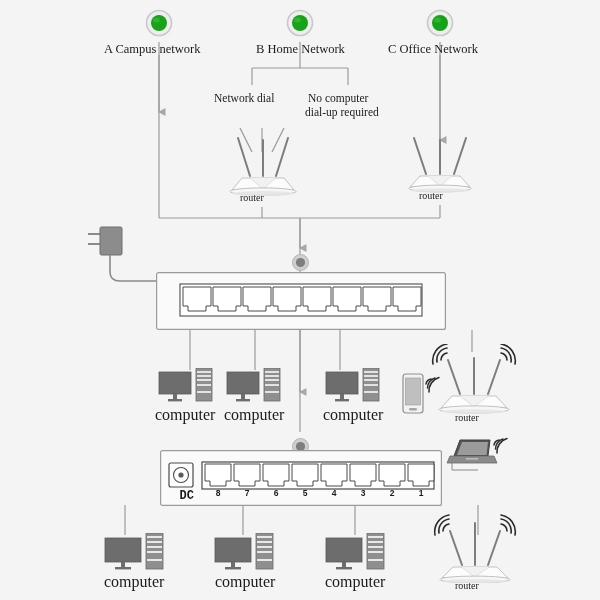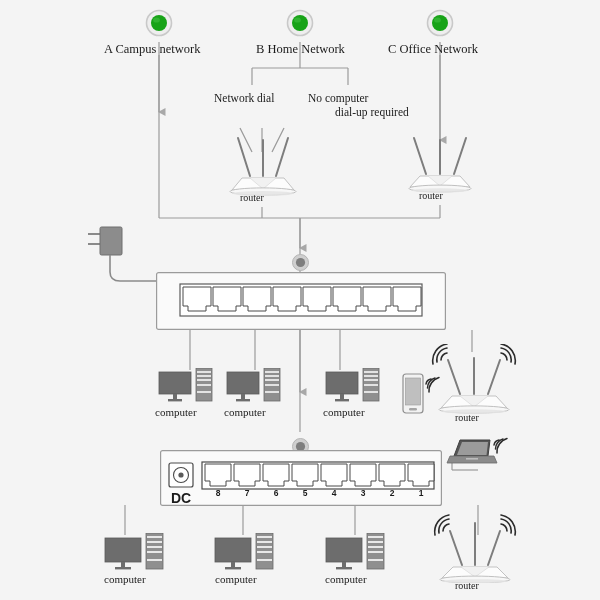--- a/index.html
+++ b/index.html
@@ -19,23 +19,23 @@
     position:absolute;
     color:#1b1b1b;
     font-family:"Liberation Serif", serif;
     white-space:nowrap;
     line-height:1.15;
     -webkit-font-smoothing:antialiased;
   }
   .net-label{font-size:12.5px;}
   .dial-label{font-size:11.5px;text-align:center;}
   .router-label{font-size:10px;}
-  .computer-label{font-size:11px;}
+  .computer-label{font-size:16px;}
   .port-num{font-size:8.5px;font-family:"Liberation Sans", sans-serif;font-weight:bold;text-align:center;width:14px;}
-  .dc-label{font-size:14px;font-family:Liberation Sans, sans-serif;font-weight:bold;text-align:center;width:26px;}
+  .dc-label{font-size:12px;font-family:Liberation Mono, monospace;font-weight:bold;text-align:right;width:26px;}
   svg{display:block;}
   .node{position:absolute;}
 </style>
 </head>
 <body>
 
 <div id="canvas">
 
   <svg width="600" height="600" style="position:absolute;left:0;top:0;">
     <defs>
@@ -114,21 +114,21 @@
     <svg width="28" height="28" viewBox="0 0 28 28">
       <circle cx="14" cy="14" r="12.5" fill="#eeeeee" stroke="#c9c9c9" stroke-width="1.6"></circle>
       <circle cx="14" cy="14" r="8" fill="#17a317"></circle>
       <ellipse cx="11.5" cy="11" rx="3.4" ry="2.6" fill="#45c145" opacity="0.55"></ellipse>
     </svg>
   </div>
   <div class="lbl net-label" style="left:388px;top:42px;">C Office Network</div>
 
   <div class="lbl dial-label" style="left:214px;top:92px;">Network dial</div>
   <div class="lbl dial-label" style="left:308px;top:92px;">No computer</div>
-  <div class="lbl dial-label" style="left:305px;top:106px;margin-left:30px;">dial-up required</div>
+  <div class="lbl dial-label" style="left:305px;top:106px;">dial-up required</div>
 
   <div class="node" style="left:220px;top:134px;">
     <svg width="86" height="66" viewBox="0 0 86 66">
 
       <g stroke="#7d7d7d" stroke-width="2" fill="none" stroke-linecap="round">
         <line x1="18" y1="4" x2="30" y2="42"></line>
         <line x1="43" y1="6" x2="43" y2="42"></line>
         <line x1="68" y1="4" x2="56" y2="42"></line>
       </g>
 

